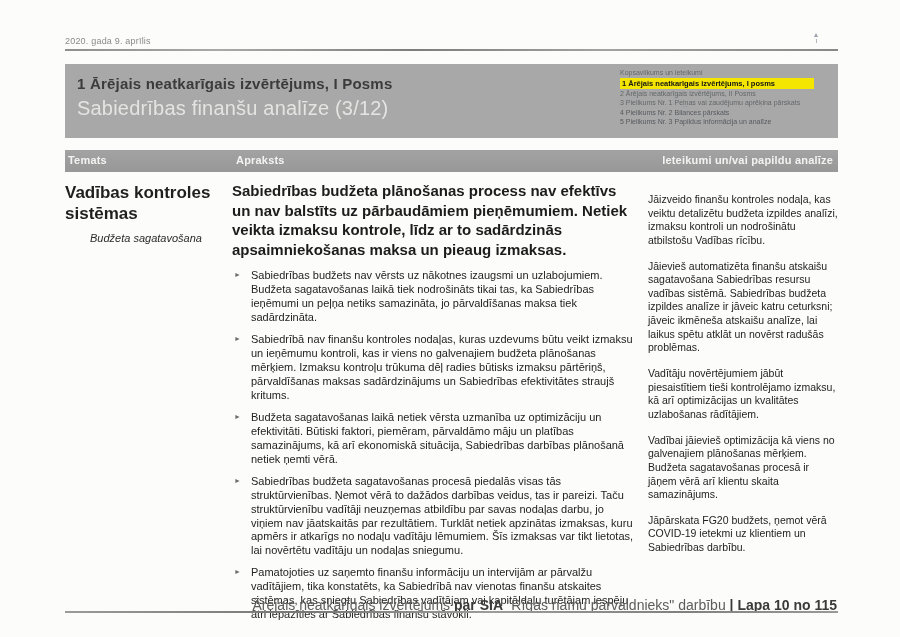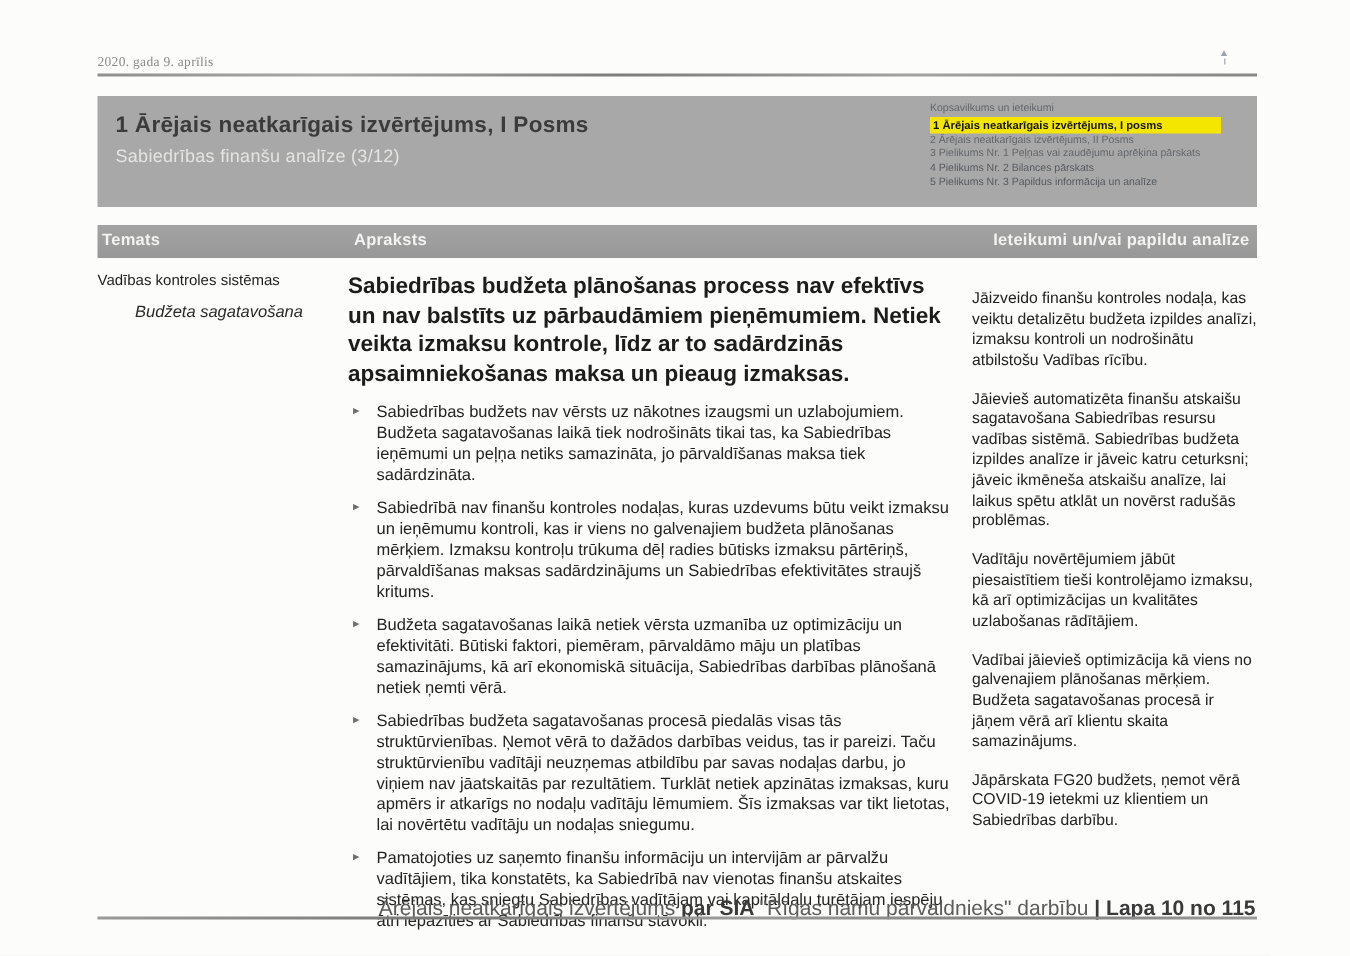--- a/index.html
+++ b/index.html
@@ -7,49 +7,49 @@
     width:900px;height:637px;
     background:#f6f6f4;
     font-family:"Liberation Sans","DejaVu Sans",sans-serif;
     color:#222;
     position:relative;
     overflow:hidden;
   }
   .page{position:absolute;inset:0;background:#fcfcfb;}
 
   
-  .date{position:absolute;left:65px;top:36px;font-size:9px;color:#8a8a8a;letter-spacing:.2px;font-family:Liberation Serif, serif;}
+  .date{position:absolute;left:65px;top:36px;font-size:9px;color:#8a8a8a;letter-spacing:.2px;}
   .top-rule{position:absolute;left:65px;top:49px;width:773px;height:2px;
     background:linear-gradient(90deg,#8f8f8f 0%,#a9a9a9 20%,#7d7d7d 45%,#a2a2a2 70%,#888 100%);}
   .corner-mark{position:absolute;left:814px;top:31px;font-size:8px;color:#9aa2ab;line-height:1;}
   .corner-mark:after{content:"";display:block;width:1px;height:4px;background:#b3b8bf;margin:0 auto;}
 
   
   .band{position:absolute;left:65px;top:64px;width:773px;height:74px;background:#a8a8a8;}
   .band-title{position:absolute;left:12px;top:11px;font-size:15px;font-weight:bold;color:#3b3b3b;letter-spacing:.2px;}
-  .band-subtitle{position:absolute;left:12px;top:33px;font-size:12px;color:#e4e4e2;letter-spacing:.2px;}
+  .band-subtitle{position:absolute;left:12px;top:33px;font-size:20px;color:#e4e4e2;letter-spacing:.2px;}
 
   
   .nav{position:absolute;left:620px;top:68px;width:218px;}
   .nav-item{font-size:7px;line-height:9.5px;color:#565a5e;white-space:nowrap;overflow:hidden;}
   .nav-item.blurry{filter:blur(.5px);opacity:.85;}
   .nav-item.hl{background:#f4e600;color:#141414;font-weight:bold;font-size:7.5px;
     width:190px;padding:1px 2px;line-height:9px;filter:none;opacity:1;}
 
   
   .thead{position:absolute;left:65px;top:150px;width:773px;height:22px;
     background:linear-gradient(180deg,#a3a3a3,#989898);}
   .th{position:absolute;top:4px;font-size:11px;font-weight:bold;color:#f3f3f1;letter-spacing:.2px;}
   .th1{left:3px;}
   .th2{left:171px;}
   .th3{right:5px;}
 
   
   .col-topic{position:absolute;left:65px;top:182px;width:162px;}
-  .topic-title{font-size:10px;font-weight:normal;color:#1f1f1f;line-height:1.25;}
+  .topic-title{font-size:17px;font-weight:bold;color:#1f1f1f;line-height:1.25;}
   .topic-sub{font-size:11px;font-weight:normal;font-style:italic;color:#2a2a2a;margin-top:7px;text-align:center;}
 
   .col-desc{position:absolute;left:232px;top:181px;width:406px;}
   .intro{font-size:15px;font-weight:bold;color:#1c1c1c;line-height:1.3;margin:0 0 10px 0;}
   .bullet{display:flex;margin:0 0 8px 0;}
   .bullet .marker{flex:0 0 17px;font-size:7px;color:#6d6d6d;padding-top:2px;padding-left:2px;}
   .bullet .btext{flex:1;font-size:11px;color:#232323;line-height:1.27;}
 
   .col-reco{position:absolute;left:648px;top:181px;width:192px;}
   .col-reco p{font-size:10.5px;color:#232323;line-height:1.3;margin:12px 0 10px 0;}

